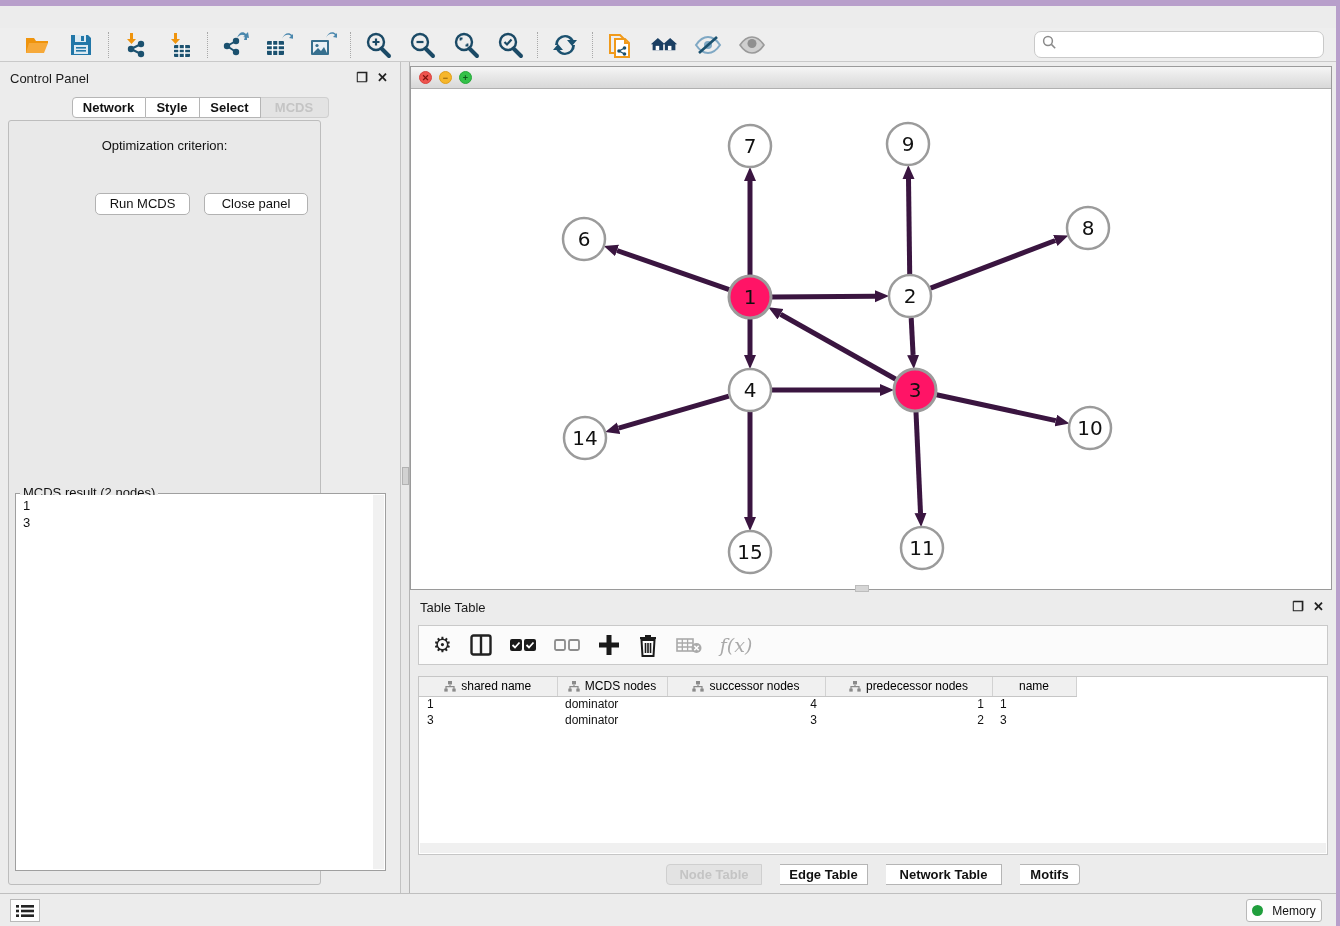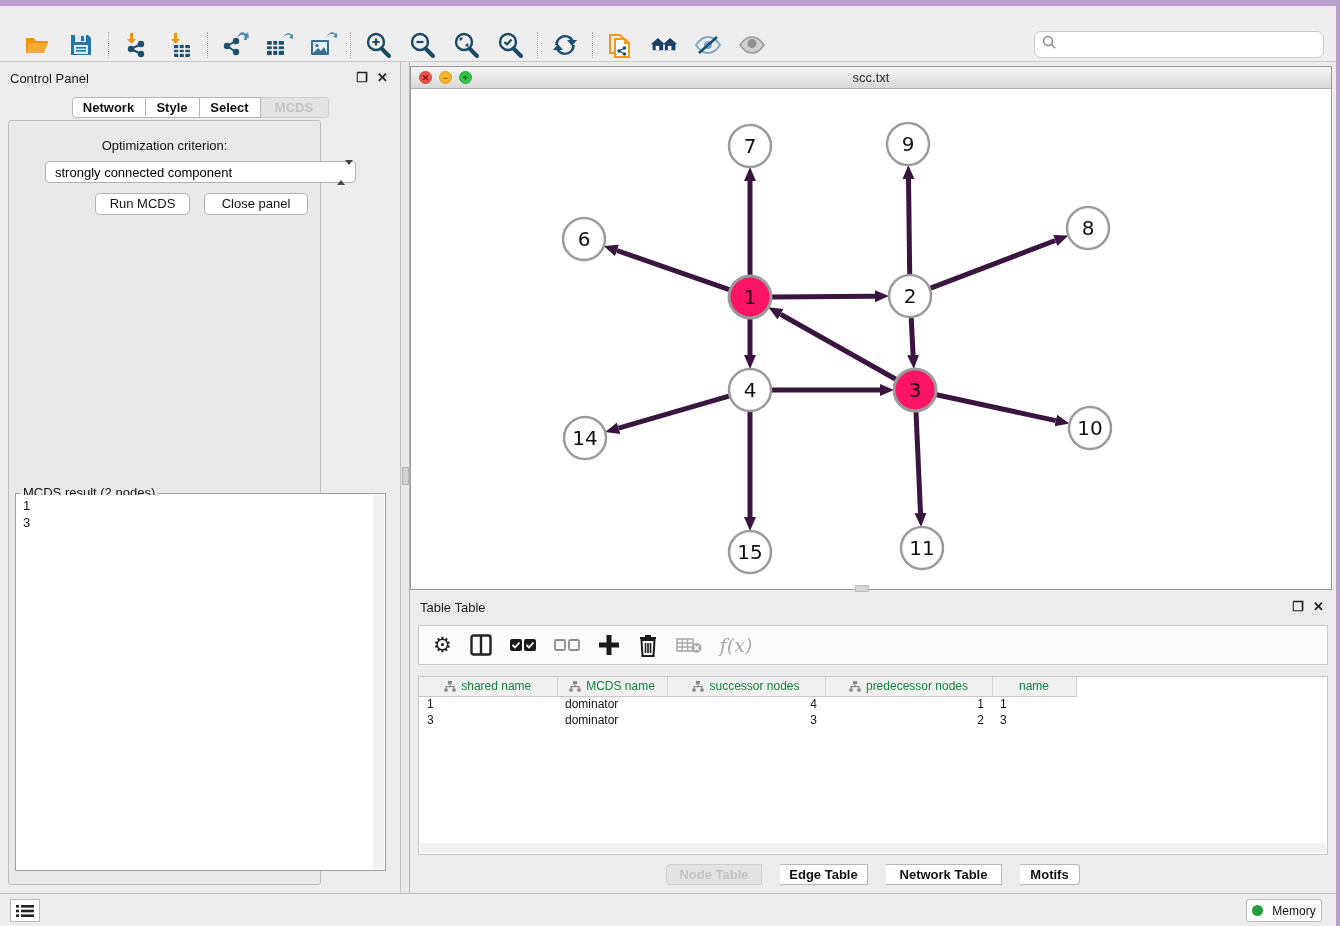--- a/index.html
+++ b/index.html
@@ -91,21 +91,21 @@
   
   #table-panel { left:410px; top:597px; width:926px; height:296px; background:#ececec; }
   #tp-toolbar { position:absolute; left:8px; top:28px; width:910px; height:40px; background:#fbfbfb;
     border:1px solid #c9c9c9; display:flex; align-items:center; gap:18px; padding-left:14px; }
   .tp-ic { display:flex; align-items:center; justify-content:center; height:26px; }
   #fx-label { font-family:"DejaVu Serif",serif; font-style:italic; font-size:19px; color:#a9a9a9; }
   #tp-tablebox { position:absolute; left:8px; top:79px; width:910px; height:179px; background:#fff;
     border:1px solid #c6c6c6; overflow:hidden; }
   table { border-collapse:collapse; table-layout:fixed; width:657px; font-size:12px; }
   th { background:#f0f0f0; border-right:1px solid #d2d2d2; border-bottom:1px solid #c6c6c6;
-    height:19px; font-weight:normal; color:#15803d; padding:0; }
+    height:19px; font-weight:normal; color:#000000; padding:0; }
   .th-inner { display:flex; align-items:center; justify-content:center; gap:5px; }
   td { height:16px; padding:0 8px; color:#111; white-space:nowrap; overflow:hidden; }
   td.ar { text-align:right; } td.al { text-align:left; }
   #tp-hscroll { position:absolute; left:1px; right:1px; bottom:1px; height:10px; background:#f0f0f0; }
   .tp-tabs { position:absolute; left:0; top:267px; width:100%; display:flex; justify-content:center;gap:18px; }
 
   
   #status-bar { left:0; top:893px; width:1336px; height:33px; background:#ececec;
     border-top:1px solid #bfbfbf; }
   #list-btn { position:absolute; left:10px; top:5px; width:30px; height:23px; background:#fdfdfd;
@@ -292,24 +292,20 @@
       <span class="ph-ic" style="right:12px">✕</span>
     </div>
     <div class="cp-tabs">
       <div class="seg first" style="width:74px">Network</div>
       <div class="seg" style="width:54px">Style</div>
       <div class="seg" style="width:61px">Select</div>
       <div class="seg last disabled-active" style="width:68px">MCDS</div>
     </div>
     <div id="cp-body">
       <div id="crit-label">Optimization criterion:</div>
-      <div id="crit-select">
-        <span>strongly connected component</span>
-        <span class="stepper"><span class="stp-up"></span><span class="stp-dn"></span></span>
-      </div>
       <div class="mac-btn" style="left:86px;width:95px">Run MCDS</div>
       <div class="mac-btn" style="left:195px;width:104px">Close panel</div>
       <div id="mcds-fieldset">
         <span id="mcds-legend">MCDS result (2 nodes)</span>
         <div id="mcds-text">
           <div>1</div>
           <div>3</div>
         </div>
         <div id="mcds-scroll"></div>
       </div>
@@ -318,21 +314,20 @@
 
   <div id="v-split" class="abs">
     <div id="v-grip"></div>
   </div>
 
   <div id="net-window" class="abs">
     <div id="net-titlebar">
       <span class="tl red" style="left:8px">✕</span>
       <span class="tl yellow" style="left:28px">−</span>
       <span class="tl green" style="left:48px">+</span>
-      <div id="net-title">scc.txt</div>
     </div>
     <svg id="graph-svg" width="920" height="500">
         <defs>
           <marker id="arw" markerUnits="userSpaceOnUse" markerWidth="15" markerHeight="13" refX="0" refY="6" orient="auto">
             <path d="M0,0 L14,6 L0,12 Z" fill="#3a1540"></path>
           </marker>
         </defs>
         <line x1="339.0" y1="186.0" x2="339.0" y2="92.0" stroke="#3a1540" stroke-width="5" marker-end="url(#arw)"></line>
         <line x1="318.2" y1="200.7" x2="206.0" y2="161.5" stroke="#3a1540" stroke-width="5" marker-end="url(#arw)"></line>
         <line x1="361.0" y1="207.9" x2="464.0" y2="207.2" stroke="#3a1540" stroke-width="5" marker-end="url(#arw)"></line>
@@ -448,21 +443,21 @@
                 </span>
               </th>
             <th>
                 <span class="th-inner">
                   <svg width="12" height="11" viewBox="0 0 12 11">
                     <rect x="4" y="0" width="4" height="3.4" fill="#8a8a8a"></rect>
                     <path d="M6 3.4v2.2M2 8V5.6h8V8" stroke="#8a8a8a" stroke-width="1.2" fill="none"></path>
                     <rect x="0.3" y="7.6" width="3.4" height="3" fill="#8a8a8a"></rect>
                     <rect x="8.3" y="7.6" width="3.4" height="3" fill="#8a8a8a"></rect>
                   </svg>
-                  <span>MCDS name</span>
+                  <span>MCDS nodes</span>
                 </span>
               </th>
             <th>
                 <span class="th-inner">
                   <svg width="12" height="11" viewBox="0 0 12 11">
                     <rect x="4" y="0" width="4" height="3.4" fill="#8a8a8a"></rect>
                     <path d="M6 3.4v2.2M2 8V5.6h8V8" stroke="#8a8a8a" stroke-width="1.2" fill="none"></path>
                     <rect x="0.3" y="7.6" width="3.4" height="3" fill="#8a8a8a"></rect>
                     <rect x="8.3" y="7.6" width="3.4" height="3" fill="#8a8a8a"></rect>
                   </svg>

